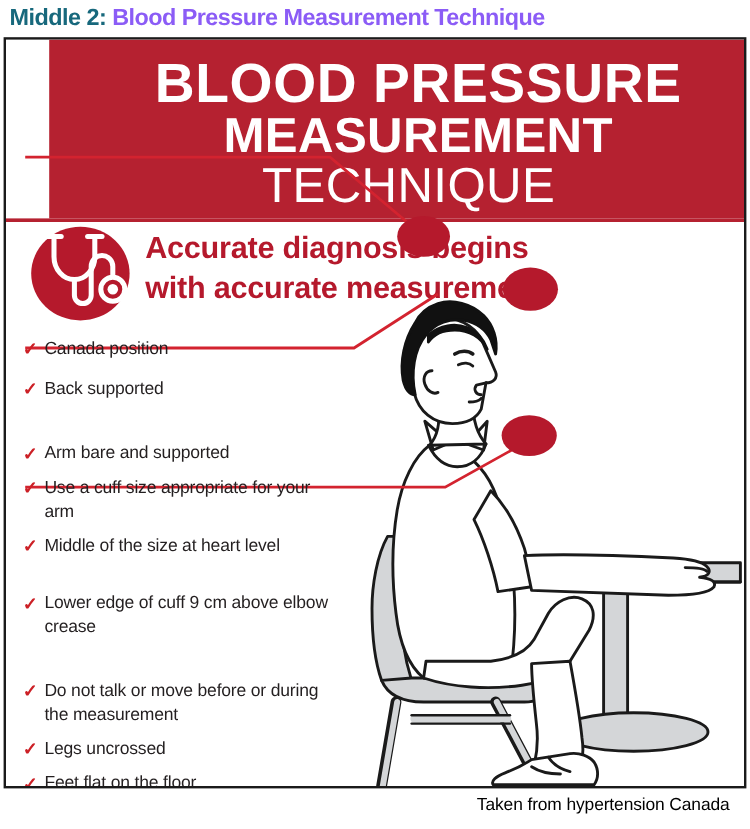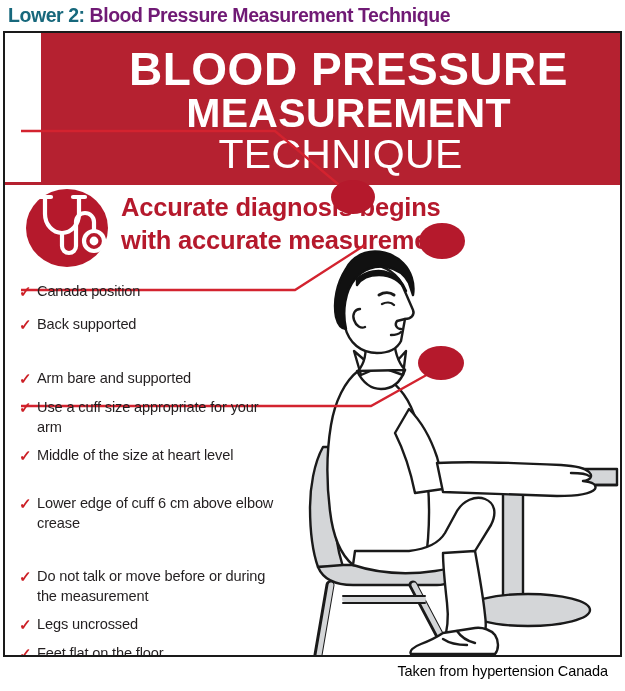--- a/index.html
+++ b/index.html
@@ -29,21 +29,21 @@
     top: 2px;
     width: 610px;
     height: 26px;
     font-size: 19.5px;
     font-weight: bold;
     letter-spacing: -0.45px;
     white-space: nowrap;
     line-height: 26px;
   }
   .cap-label { color: #17687c; }
-  .cap-title { color: #701a75; margin-top: 17px; }
+  .cap-title { color: #8b5cf6; margin-top: 17px; }
 
   
   .poster {
     position: absolute;
     left: 3px;
     top: 31px;
     width: 619px;
     height: 626px;
     border: 2px solid #1a1a1a;
     box-sizing: border-box;
@@ -180,21 +180,21 @@
     white-space: nowrap;
     text-align: right;
   }
 </style>
 </head>
 <body>
 
 <div id="page">
 
   <div class="figure-caption">
-    <span class="cap-label">Lower 2:</span>
+    <span class="cap-label">Middle 2:</span>
     <span class="cap-title">Blood Pressure Measurement Technique</span>
   </div>
 
   <div class="poster">
 
     <div class="banner">
       <div class="banner-line1">BLOOD PRESSURE</div>
       <div class="banner-line2">MEASUREMENT</div>
       <div class="banner-line3">TECHNIQUE</div>
     </div>
@@ -332,21 +332,21 @@
         <span class="btext">Use a cuff size appropriate for your arm</span>
       </div>
 
       <div class="bullet" style="top:164px;">
         <span class="check">✓</span>
         <span class="btext">Middle of the size at heart level</span>
       </div>
 
       <div class="bullet" style="top:212px;">
         <span class="check">✓</span>
-        <span class="btext">Lower edge of cuff 6 cm above elbow crease</span>
+        <span class="btext">Lower edge of cuff 9 cm above elbow crease</span>
       </div>
 
       <div class="bullet" style="top:285px;">
         <span class="check">✓</span>
         <span class="btext">Do not talk or move before or during the measurement</span>
       </div>
 
       <div class="bullet" style="top:333px;">
         <span class="check">✓</span>
         <span class="btext">Legs uncrossed</span>

